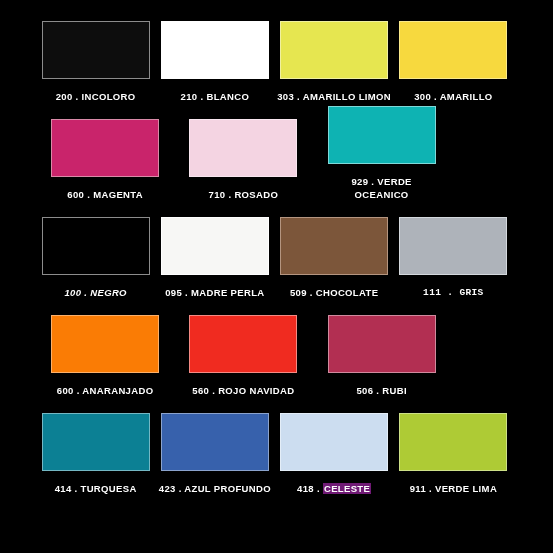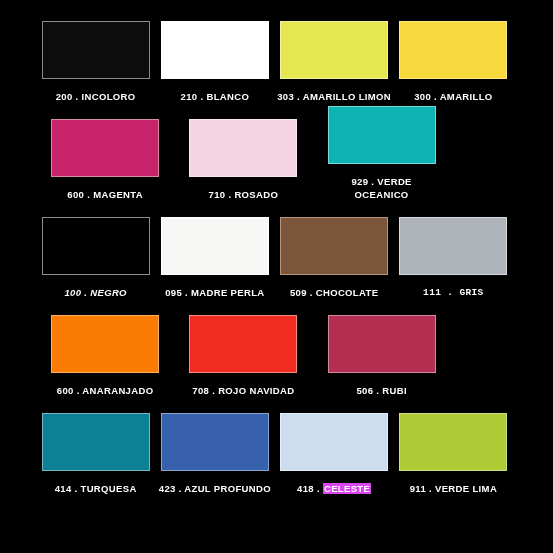--- a/index.html
+++ b/index.html
@@ -129,40 +129,40 @@
     </div>
   </div>
 
   <div class="palette-row">
     <div class="palette-cell">
       <div class="swatch" style="background: rgb(250, 124, 5); border-color: rgb(252, 176, 106);"></div>
       <div class="swatch-label" style="color: rgb(255, 255, 255);">600 . ANARANJADO</div>
     </div>
     <div class="palette-cell">
       <div class="swatch" style="background: rgb(240, 43, 32); border-color: rgb(245, 138, 132);"></div>
-      <div class="swatch-label" style="color: rgb(255, 255, 255);">708 . ROJO NAVIDAD</div>
+      <div class="swatch-label" style="color: rgb(255, 255, 255);">560 . ROJO NAVIDAD</div>
     </div>
     <div class="palette-cell">
       <div class="swatch" style="background: rgb(178, 47, 82); border-color: rgb(208, 138, 158);"></div>
       <div class="swatch-label" style="color: rgb(255, 255, 255);">506 . RUBI</div>
     </div>
   </div>
 
   <div class="palette-row">
     <div class="palette-cell">
       <div class="swatch" style="background: rgb(12, 128, 148); border-color: rgb(116, 184, 196);"></div>
       <div class="swatch-label" style="color: rgb(255, 255, 255);">414 . TURQUESA</div>
     </div>
     <div class="palette-cell">
       <div class="swatch" style="background: rgb(55, 97, 172); border-color: rgb(139, 163, 205);"></div>
       <div class="swatch-label" style="color: rgb(255, 255, 255);">423 . AZUL PROFUNDO</div>
     </div>
     <div class="palette-cell">
       <div class="swatch" style="background: rgb(204, 221, 240); border-color: rgb(228, 238, 248);"></div>
-      <div class="swatch-label selected" style="color: rgb(255, 255, 255);"><span>418 . </span><span class="sel" style="background: #d946ef;">CELESTE</span></div>
+      <div class="swatch-label selected" style="color: rgb(255, 255, 255);"><span>418 . </span><span class="sel" style="background: #701a75;">CELESTE</span></div>
     </div>
     <div class="palette-cell">
       <div class="swatch" style="background: rgb(174, 203, 53); border-color: rgb(205, 224, 135);"></div>
       <div class="swatch-label" style="color: rgb(255, 255, 255);">911 . VERDE LIMA</div>
     </div>
   </div>
 
 </div>
 
 </body></html>

